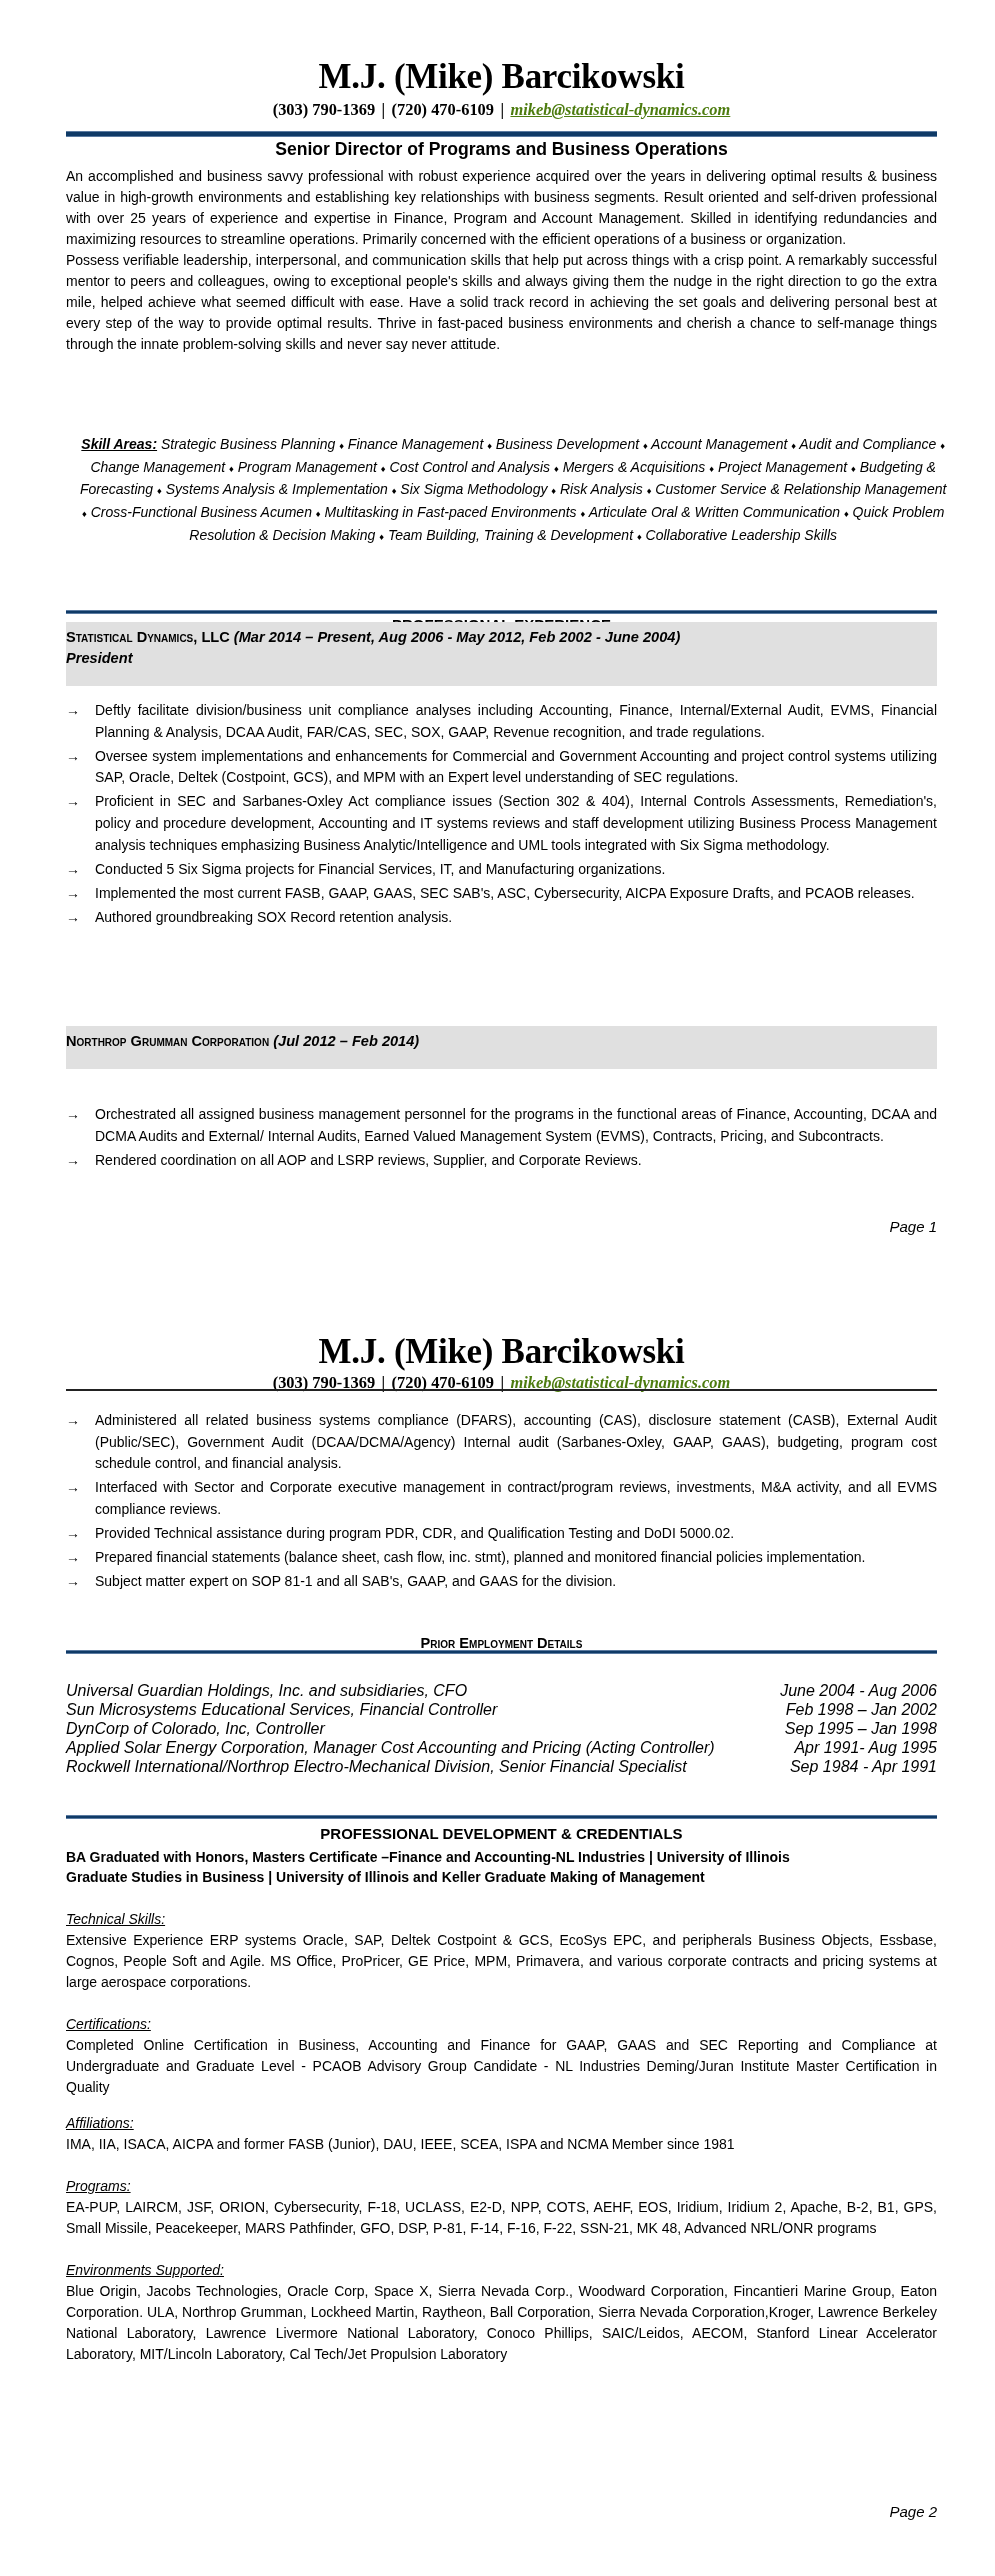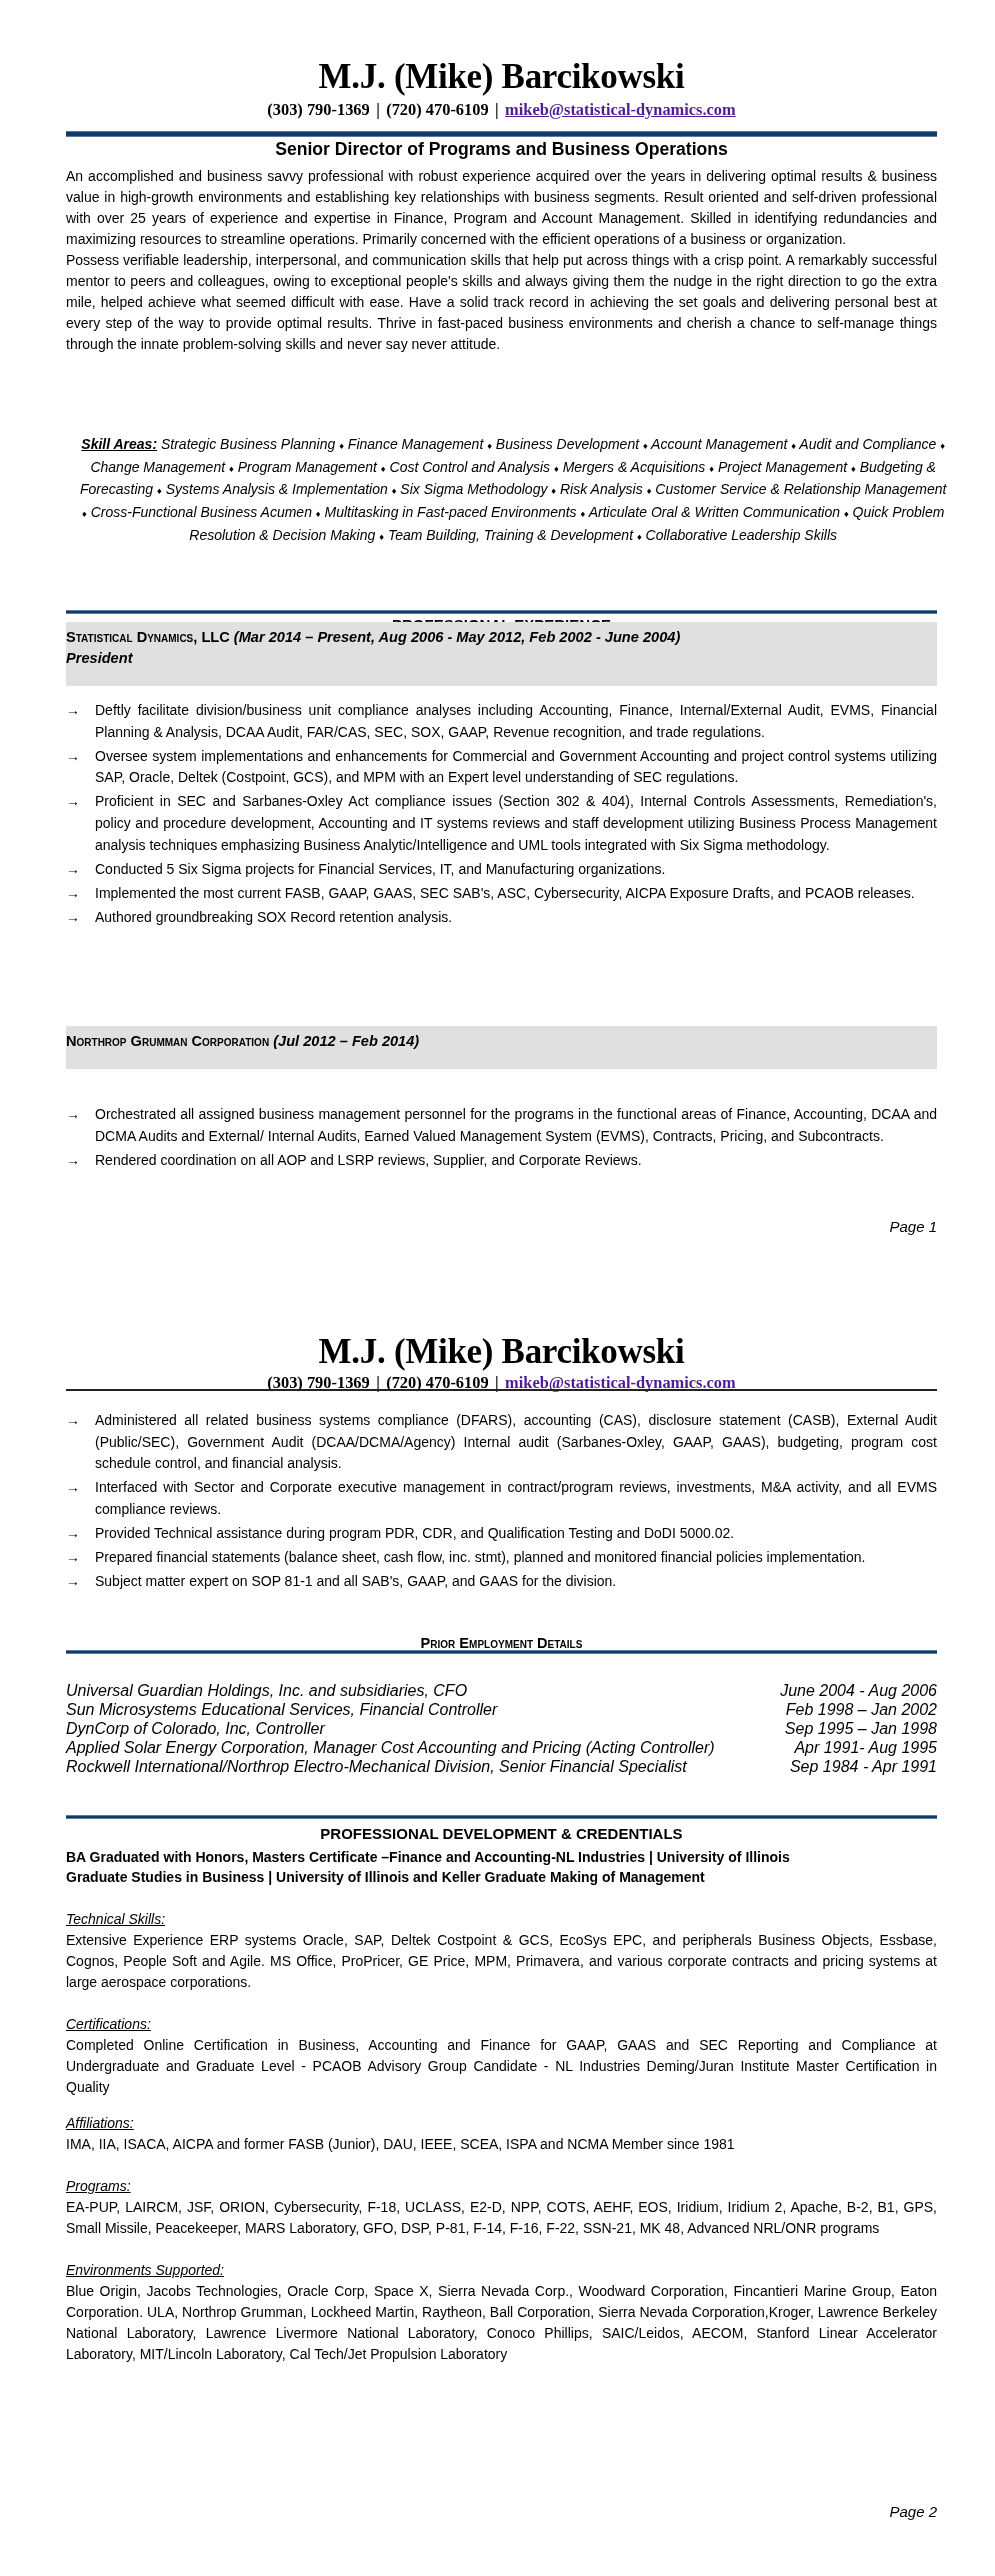--- a/index.html
+++ b/index.html
@@ -4,21 +4,21 @@
 <style>
   html, body { margin: 0; padding: 0; background: #ffffff; }
   body { width: 995px; height: 2576px; position: relative; font-family: "Liberation Sans", sans-serif; color: #000; }
   .page { position: absolute; left: 0; width: 995px; }
   .page1 { top: 0; height: 1288px; }
   .page2 { top: 1288px; height: 1288px; }
   .content { position: absolute; left: 66px; width: 871px; }
 
   .name { font-family: "Liberation Serif", serif; font-weight: bold; font-size: 35px; text-align: center; line-height: 1; letter-spacing: -0.3px; }
   .contact { font-family: "Liberation Serif", serif; font-weight: bold; font-size: 16.4px; text-align: center; margin-top: 5.9px; }
-  .contact a { color: #4c1d95; text-decoration: underline; }
+  .contact a { color: #4d7c0f; text-decoration: underline; font-style: italic; }
   .sep { margin: 0 2.3px; }
   .rule-blue { height: 3.5px; background: #0f3a66; border-top: 0.6px solid #5a7aa0; border-bottom: 0.6px solid #5a7aa0; }
   .rule-black { height: 1.8px; background: #222; }
   .headline { font-weight: bold; font-size: 17.6px; text-align: center; }
   .para { font-size: 14px; line-height: 21px; text-align: justify; margin: 0; }
   .skills { font-size: 14px; line-height: 21.7px; text-align: center; font-style: italic; padding: 0 11.7px; }
   .skills .lbl { font-weight: bold; text-decoration: underline; }
   .sec-title { font-weight: bold; font-size: 15px; text-align: center; }
   .sec-title.sc { font-variant: small-caps; }
   .job-head { background: #e0e0e0; padding: 4.7px 0 17.6px 0; font-size: 14.6px; line-height: 21px; font-weight: bold; }
@@ -169,21 +169,21 @@
     <div style="margin-bottom:15px;">
       <div class="sub-h">Certifications:</div>
       <p class="sub-p">Completed Online Certification in Business, Accounting and Finance for GAAP, GAAS and SEC Reporting and Compliance at Undergraduate and Graduate Level - PCAOB Advisory Group Candidate - NL Industries Deming/Juran Institute Master Certification in Quality</p>
     </div>
     <div style="margin-bottom:21px;">
       <div class="sub-h">Affiliations:</div>
       <p class="sub-p">IMA, IIA, ISACA, AICPA and former FASB (Junior), DAU, IEEE, SCEA, ISPA and NCMA Member since 1981</p>
     </div>
     <div style="margin-bottom:21px;">
       <div class="sub-h">Programs:</div>
-      <p class="sub-p">EA-PUP, LAIRCM, JSF, ORION, Cybersecurity, F-18, UCLASS, E2-D, NPP, COTS, AEHF, EOS, Iridium, Iridium 2, Apache, B-2, B1, GPS, Small Missile, Peacekeeper, MARS Laboratory, GFO, DSP, P-81, F-14, F-16,  F-22, SSN-21, MK 48, Advanced NRL/ONR programs</p>
+      <p class="sub-p">EA-PUP, LAIRCM, JSF, ORION, Cybersecurity, F-18, UCLASS, E2-D, NPP, COTS, AEHF, EOS, Iridium, Iridium 2, Apache, B-2, B1, GPS, Small Missile, Peacekeeper, MARS Pathfinder, GFO, DSP, P-81, F-14, F-16,  F-22, SSN-21, MK 48, Advanced NRL/ONR programs</p>
     </div>
     <div>
       <div class="sub-h">Environments Supported:</div>
       <p class="sub-p">Blue Origin, Jacobs Technologies, Oracle Corp, Space X, Sierra Nevada Corp., Woodward Corporation,  Fincantieri Marine Group,  Eaton Corporation. ULA, Northrop Grumman,  Lockheed Martin,  Raytheon, Ball Corporation, Sierra Nevada Corporation,Kroger, Lawrence Berkeley National Laboratory, Lawrence Livermore National Laboratory, Conoco Phillips, SAIC/Leidos, AECOM, Stanford Linear Accelerator Laboratory, MIT/Lincoln Laboratory, Cal Tech/Jet Propulsion Laboratory</p>
     </div>
   </div>
 
   <div class="page-num" style="top:1215px;">Page 2</div>
 </div>
 

